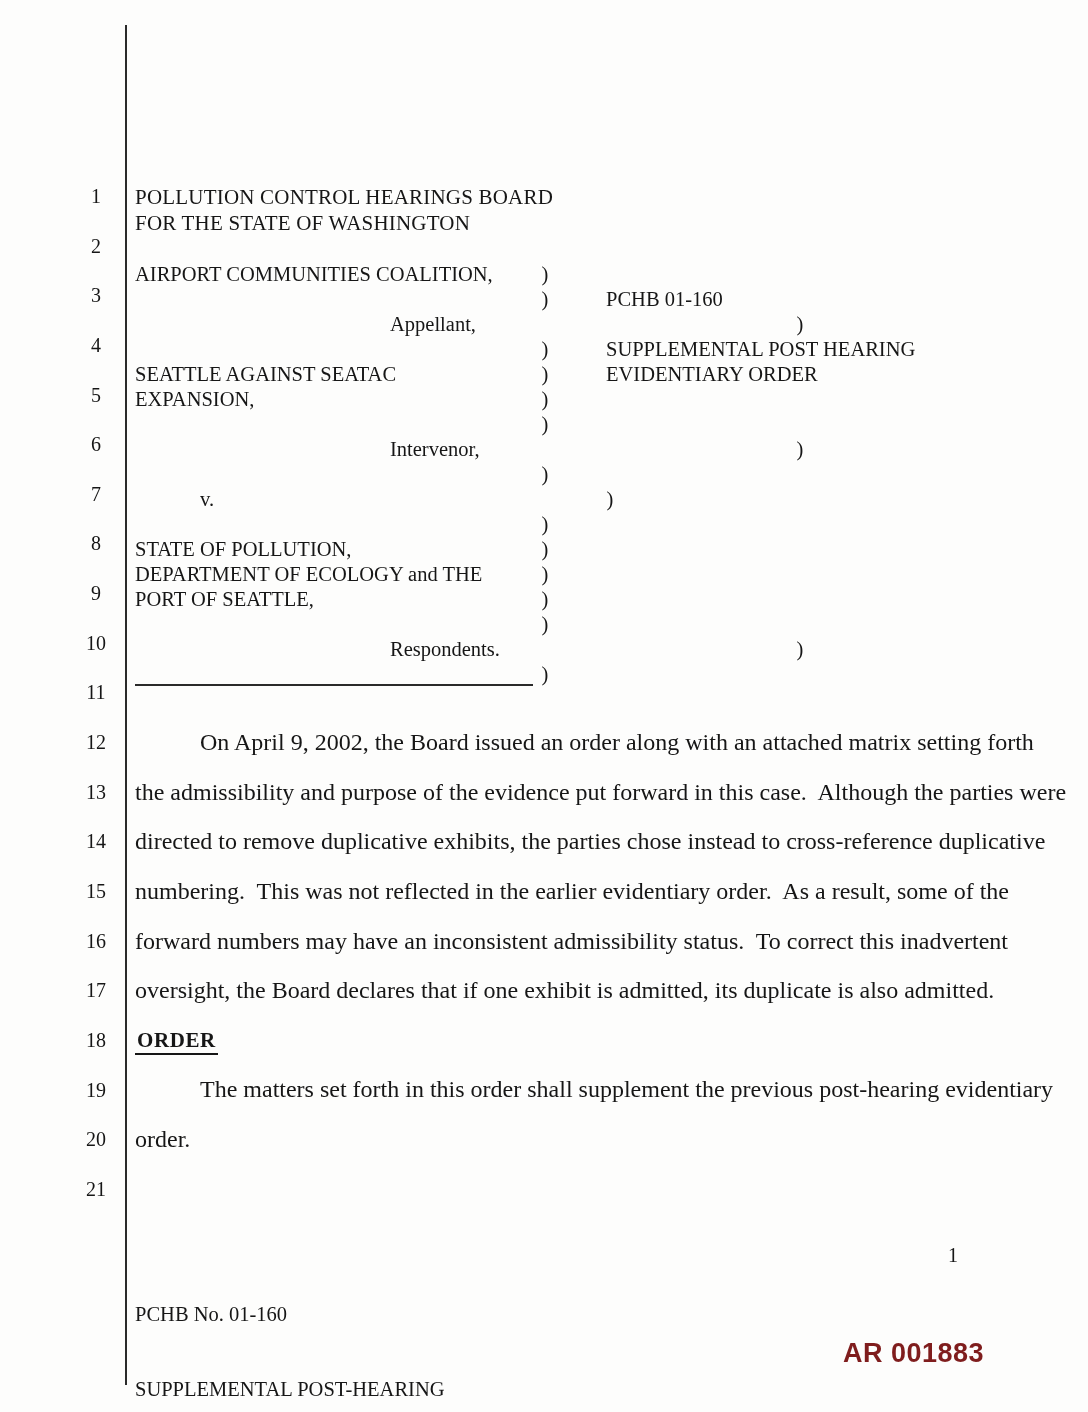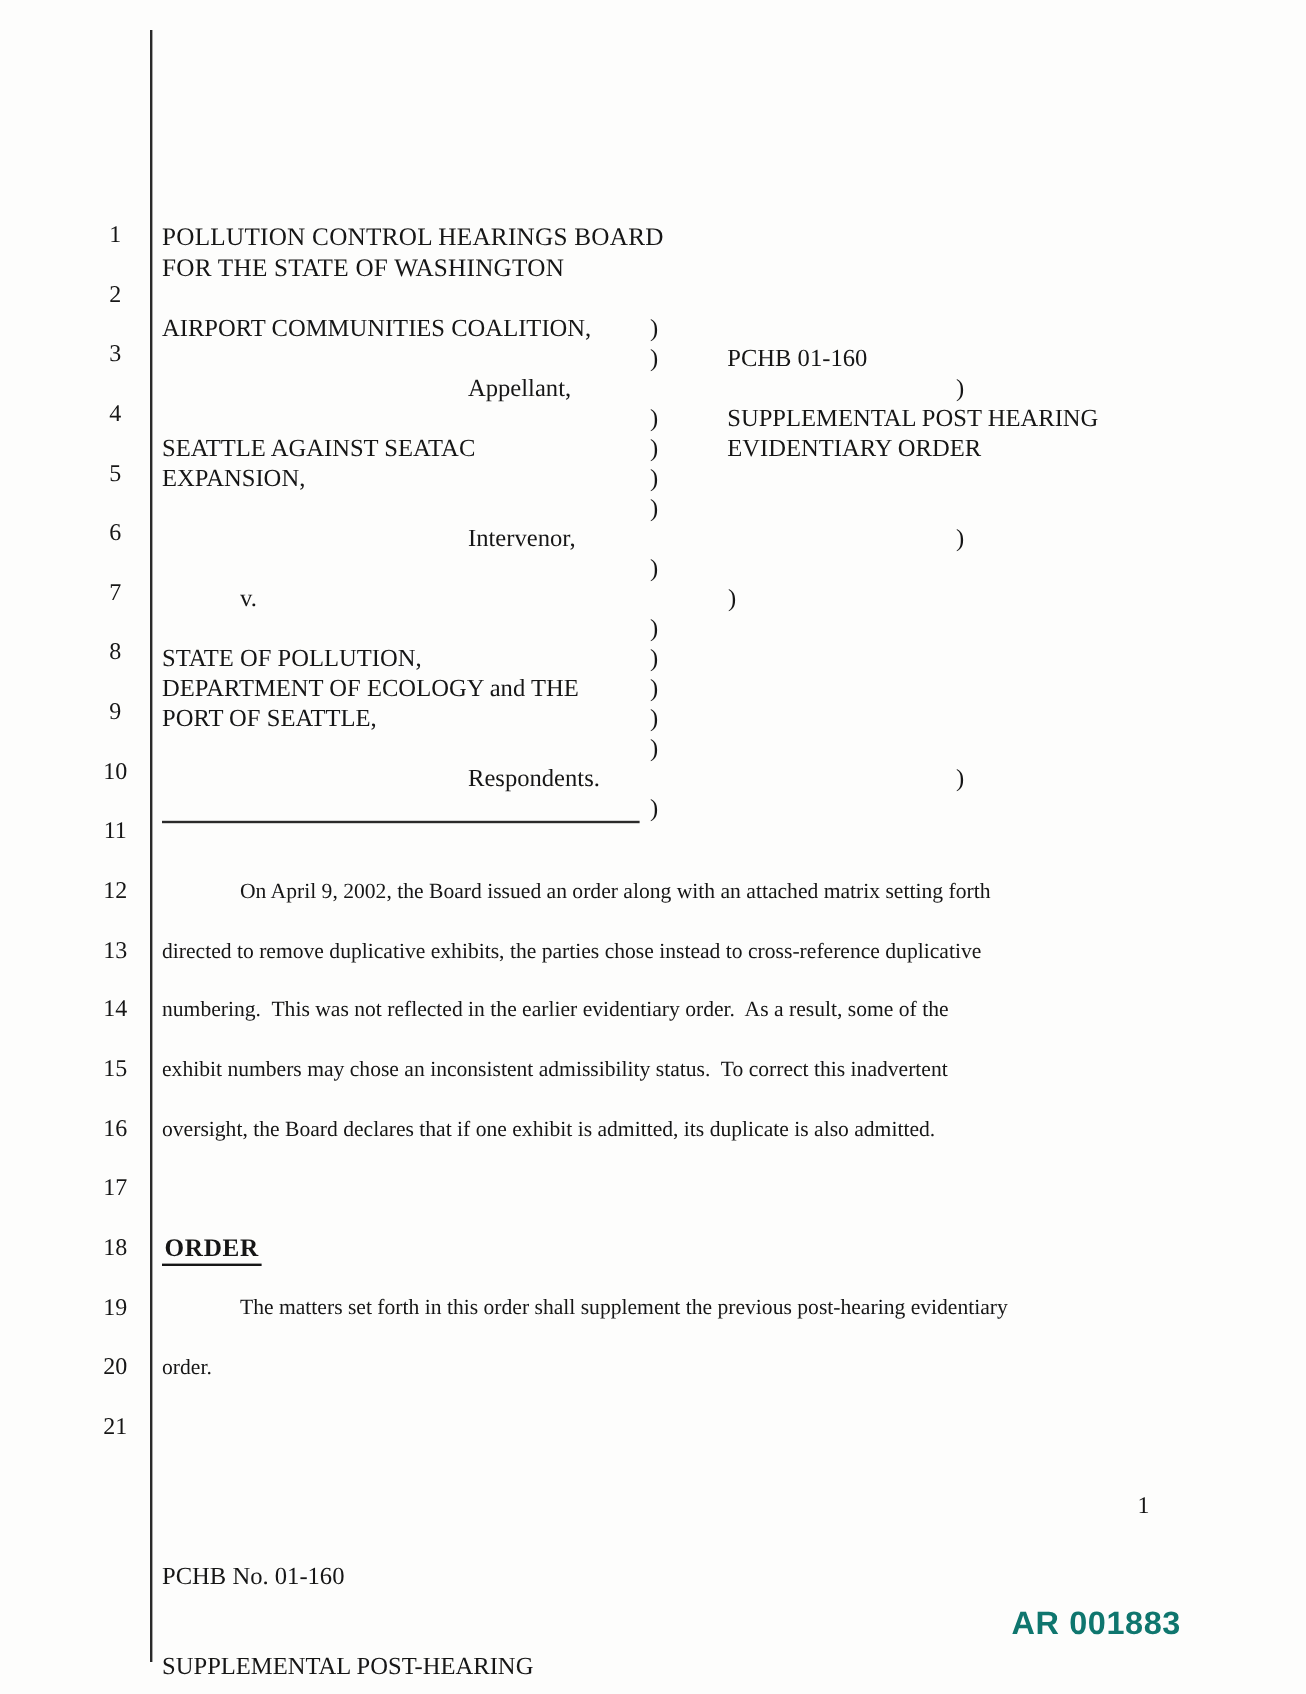--- a/index.html
+++ b/index.html
@@ -33,21 +33,21 @@
   .cap-row { display:flex; height:25px; line-height:25px; font-size:20.5px; }
   .cap-left { width:397px; white-space:nowrap; }
   .cap-paren { width:26px; text-align:center; }
   .cap-right { padding-left:8px; white-space:nowrap;margin-left:40px; }
   .indent-tab { padding-left:255px; }
   .indent-small { padding-left:65px; }
   .caption-underline {
     position:absolute; left:135px; top:684px;
     width:398px; height:2px; background:#2a2a2a;
   }
-  .body-block { position:absolute; left:135px; width:860px; font-size:18px; }
+  .body-block { position:absolute; left:135px; width:860px; font-size:24px; }
   .para1 { top:718px; }
   .para2 { top:1065px; }
   .body-line { height:49.65px; line-height:49.65px; white-space:pre; }
   .first-line { padding-left:65px; }
   .order-heading-row {
     position:absolute; left:135px; top:1016px; width:830px;
     height:49.65px; line-height:49.65px;
     font-size:21px; font-weight:bold;
   }
   .order-heading-row span {
@@ -59,21 +59,21 @@
     font-size:20.5px; line-height:25px; white-space:pre;
   }
   .page-number {
     position:absolute; left:948px; top:1244px;
     font-size:20px;
   }
   .stamp {
     position:absolute; left:843px; top:1338px;
     font-family:"Liberation Sans", sans-serif;
     font-weight:bold; font-size:27px; letter-spacing:0.5px;
-    color:#0f766e;
+    color:#7f1d1d;
   }
 </style>
 </head>
 <body>
 
 <div class="page">
 
   <div class="vrule"></div>
 
   <div class="line-numbers">
@@ -190,23 +190,24 @@
       <div class="cap-left"></div>
       <div class="cap-paren">)</div>
       <div class="cap-right"></div>
     </div>
   </div>
 
   <div class="caption-underline"></div>
 
   <div class="body-block para1">
     <div class="body-line first-line">On April 9, 2002, the Board issued an order along with an attached matrix setting forth</div>
+    <div class="body-line">the admissibility and purpose of the evidence put forward in this case.  Although the parties were</div>
     <div class="body-line">directed to remove duplicative exhibits, the parties chose instead to cross-reference duplicative</div>
     <div class="body-line">numbering.  This was not reflected in the earlier evidentiary order.  As a result, some of the</div>
-    <div class="body-line">exhibit numbers may chose an inconsistent admissibility status.  To correct this inadvertent</div>
+    <div class="body-line">forward numbers may have an inconsistent admissibility status.  To correct this inadvertent</div>
     <div class="body-line">oversight, the Board declares that if one exhibit is admitted, its duplicate is also admitted.</div>
   </div>
 
   <div class="order-heading-row">
     <span>ORDER</span>
   </div>
 
   <div class="body-block para2">
     <div class="body-line first-line">The matters set forth in this order shall supplement the previous post-hearing evidentiary</div>
     <div class="body-line">order.</div>

